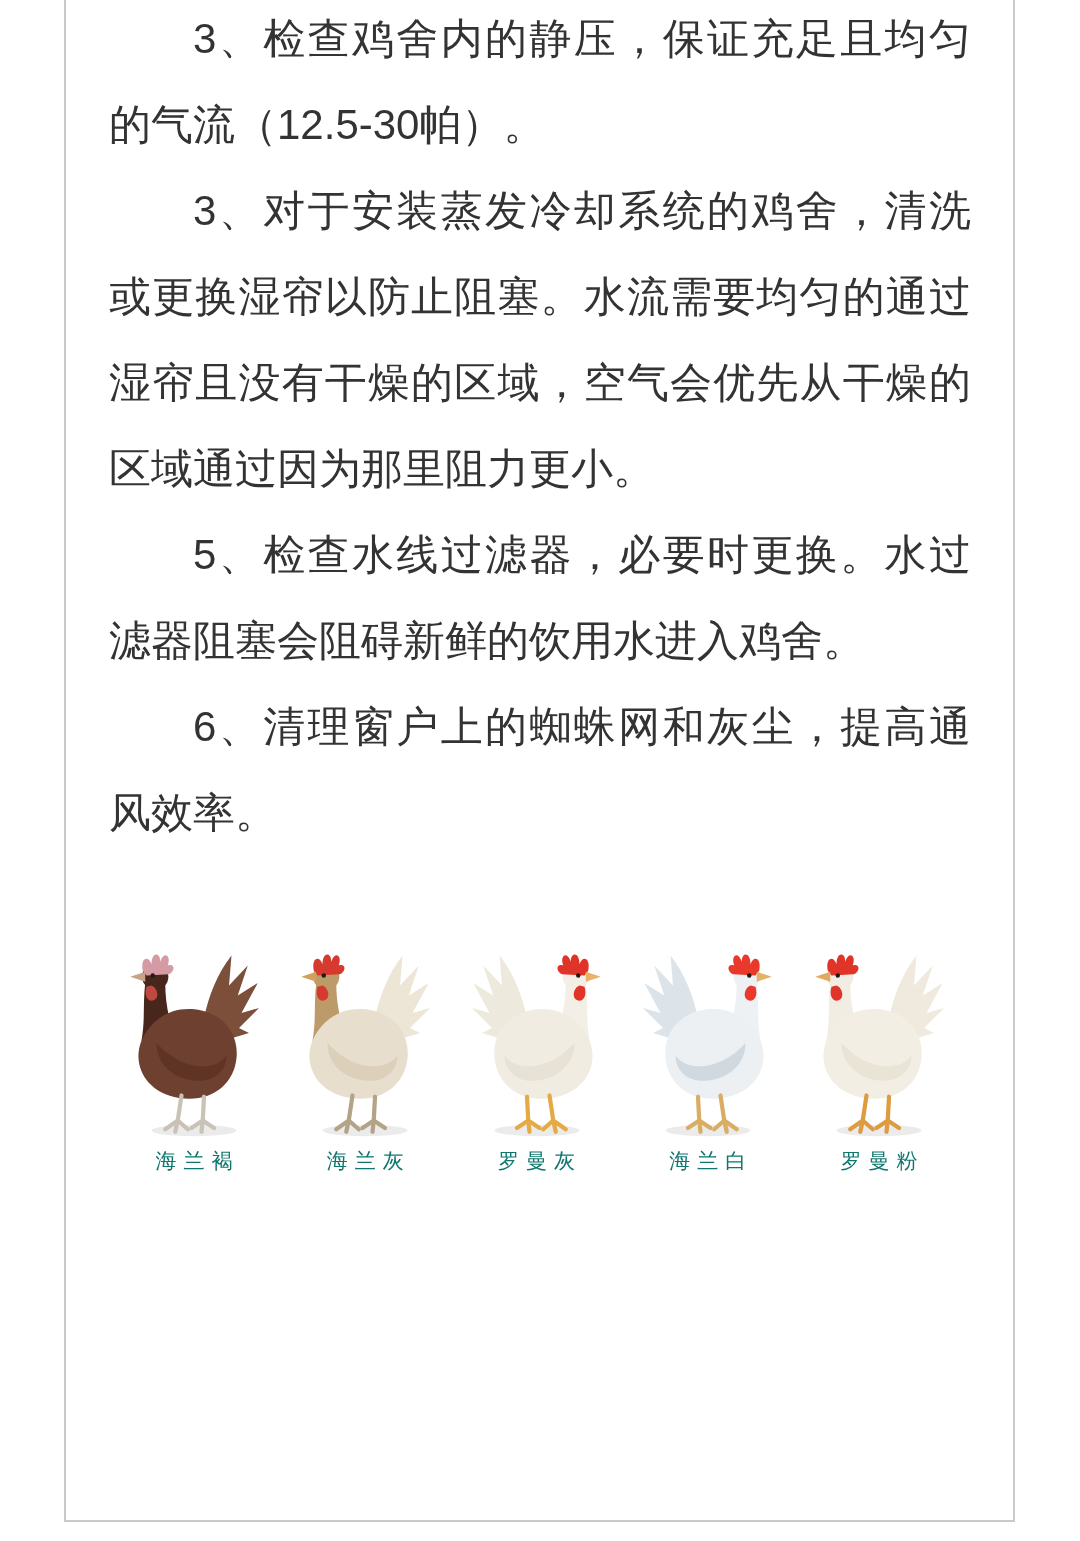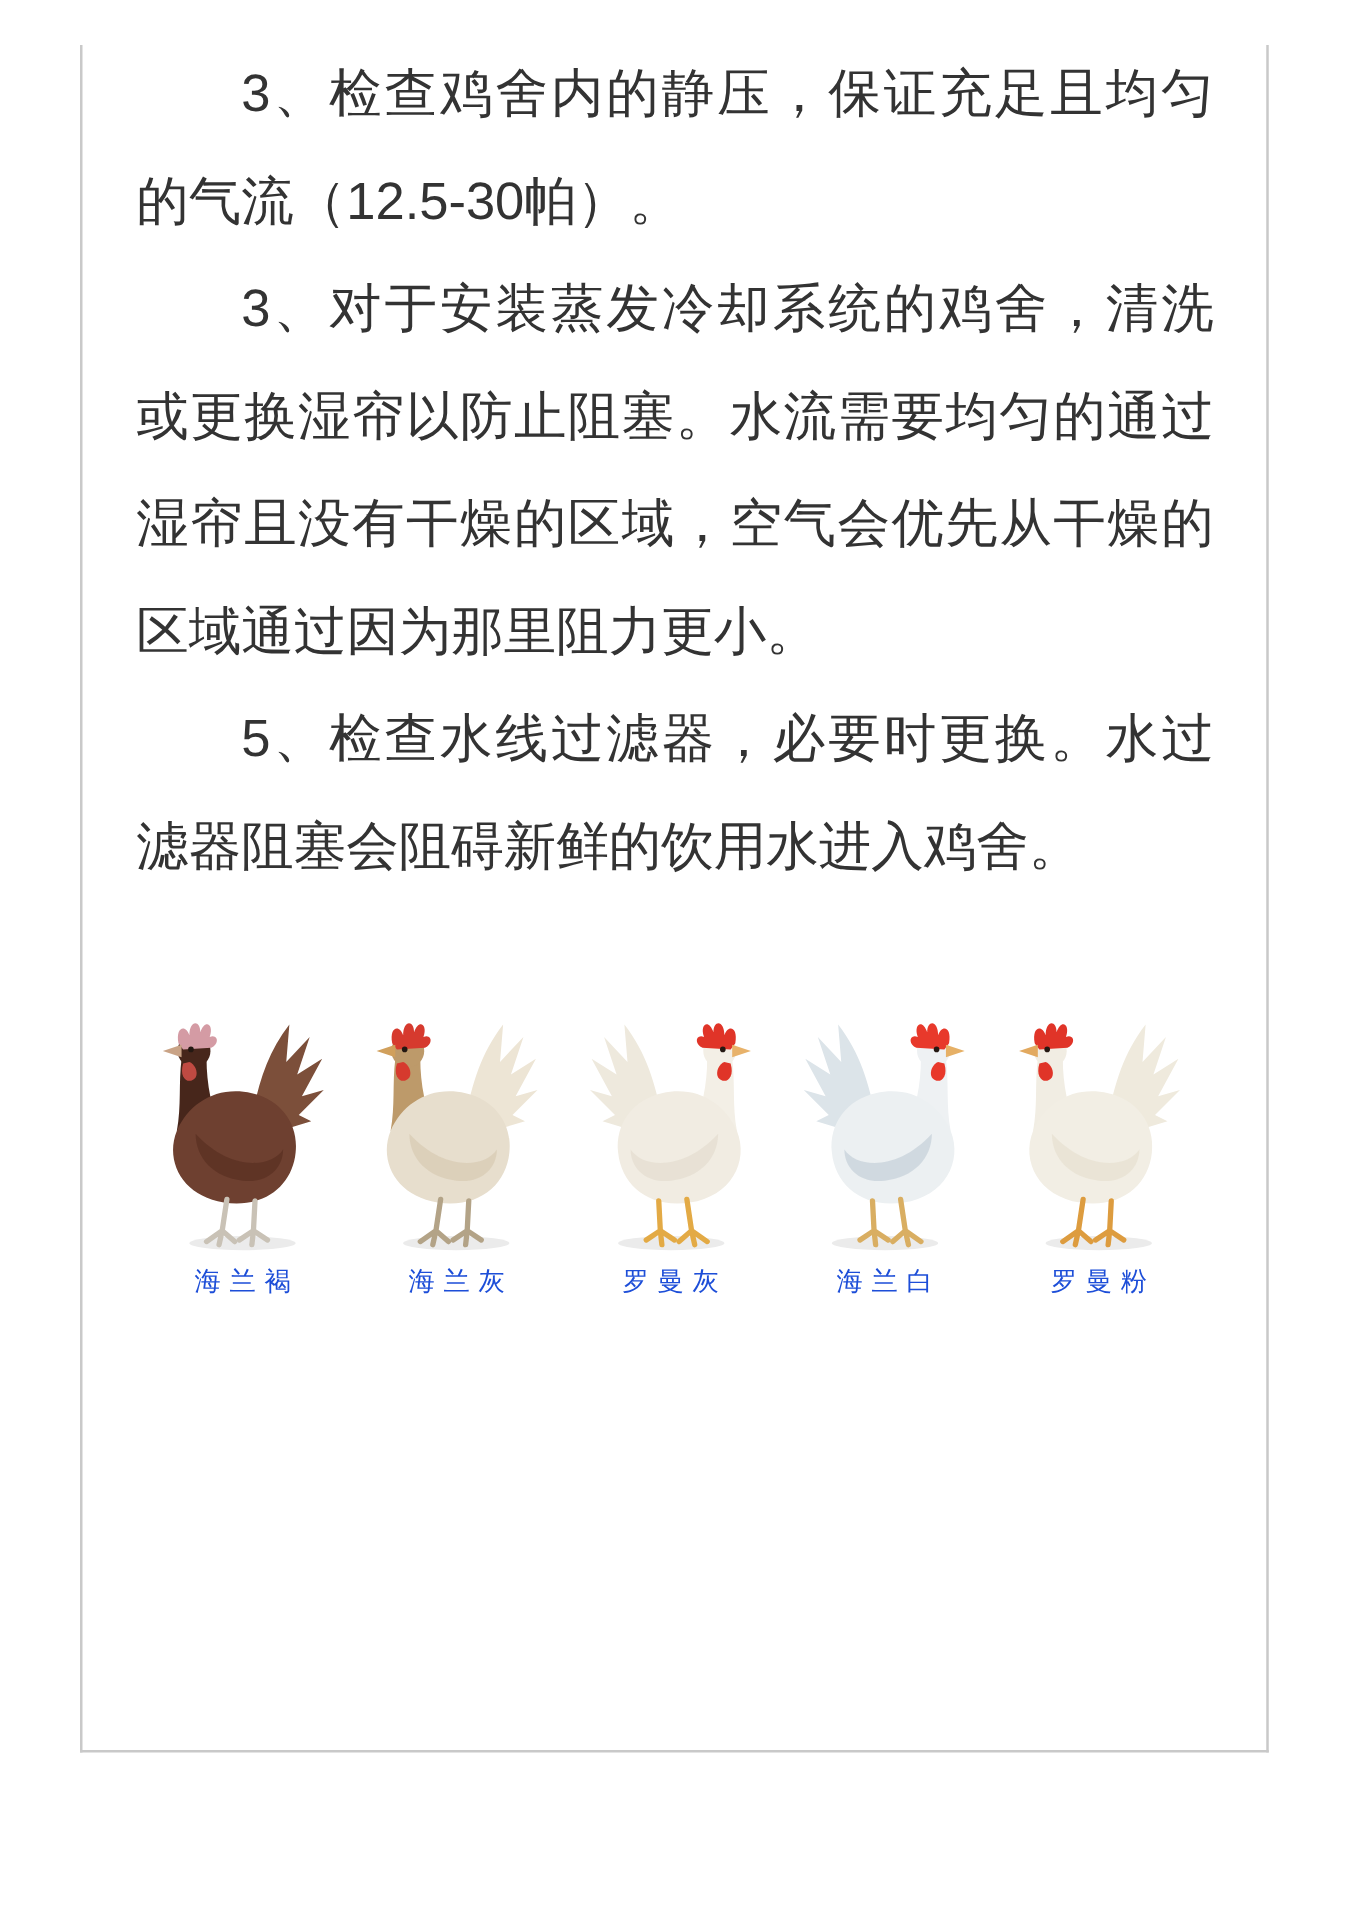--- a/index.html
+++ b/index.html
@@ -6,26 +6,25 @@
   body{
     width:1080px;height:1541px;
     background:#ffffff;
     overflow:hidden;
     position:relative;
     font-family:"Liberation Sans", sans-serif;
   }
   .card{
     position:absolute;
     left:64px;top:0;
-    width:951px;height:1366px;
+    width:951px;height:1522px;
     box-sizing:border-box;
     background:#ffffff;
     border:2px solid #c9c9c9;
     border-top:none;
-    margin-top:36px;
   }
   .article{
     margin-top:-4px;
     padding:0 42px 0 43px;
     font-size:42px;
     line-height:86px;
     color:#333333;
     text-align:justify;
   }
   .article p{
@@ -44,33 +43,34 @@
     flex-direction:column;
     align-items:center;
   }
   .chick-svg{width:150px;height:205px;display:block;}
   .chick-svg.flip{transform:scaleX(-1);}
   .chick-label{
     margin-top:4px;
     font-size:21px;
     letter-spacing:7px;
     padding-left:7px; 
-    color:#1d4ed8;
+    color:#0f766e;
     white-space:nowrap;
   }
 </style>
 </head>
 <body>
 
 <div class="card">
 
   <div class="article">
     <p>3、检查鸡舍内的静压，保证充足且均匀的气流（12.5-30帕）。</p>
     <p>3、对于安装蒸发冷却系统的鸡舍，清洗或更换湿帘以防止阻塞。水流需要均匀的通过湿帘且没有干燥的区域，空气会优先从干燥的区域通过因为那里阻力更小。</p>
     <p>5、检查水线过滤器，必要时更换。水过滤器阻塞会阻碍新鲜的饮用水进入鸡舍。</p>
+    <p>6、清理窗户上的蜘蛛网和灰尘，提高通风效率。</p>
   </div>
 
   <div class="figure">
 
     <div class="chick">
       <svg class="chick-svg" viewBox="0 0 120 160">
         <ellipse cx="60" cy="152" rx="34" ry="4.5" fill="#ebebeb"></ellipse>
         <path d="M66,72 C70,50 76,30 90,12 L88,36 L103,20 L95,44 L111,34 L98,58 L112,54 L96,70 L104,74 L84,80 Z" fill="#7c4f3a"></path>
         <path d="M21,34 C19,50 21,64 18,80 L48,86 C40,66 37,50 37,34 Z" fill="#47261b"></path>
         <circle cx="29" cy="29" r="10.5" fill="#47261b"></circle>

